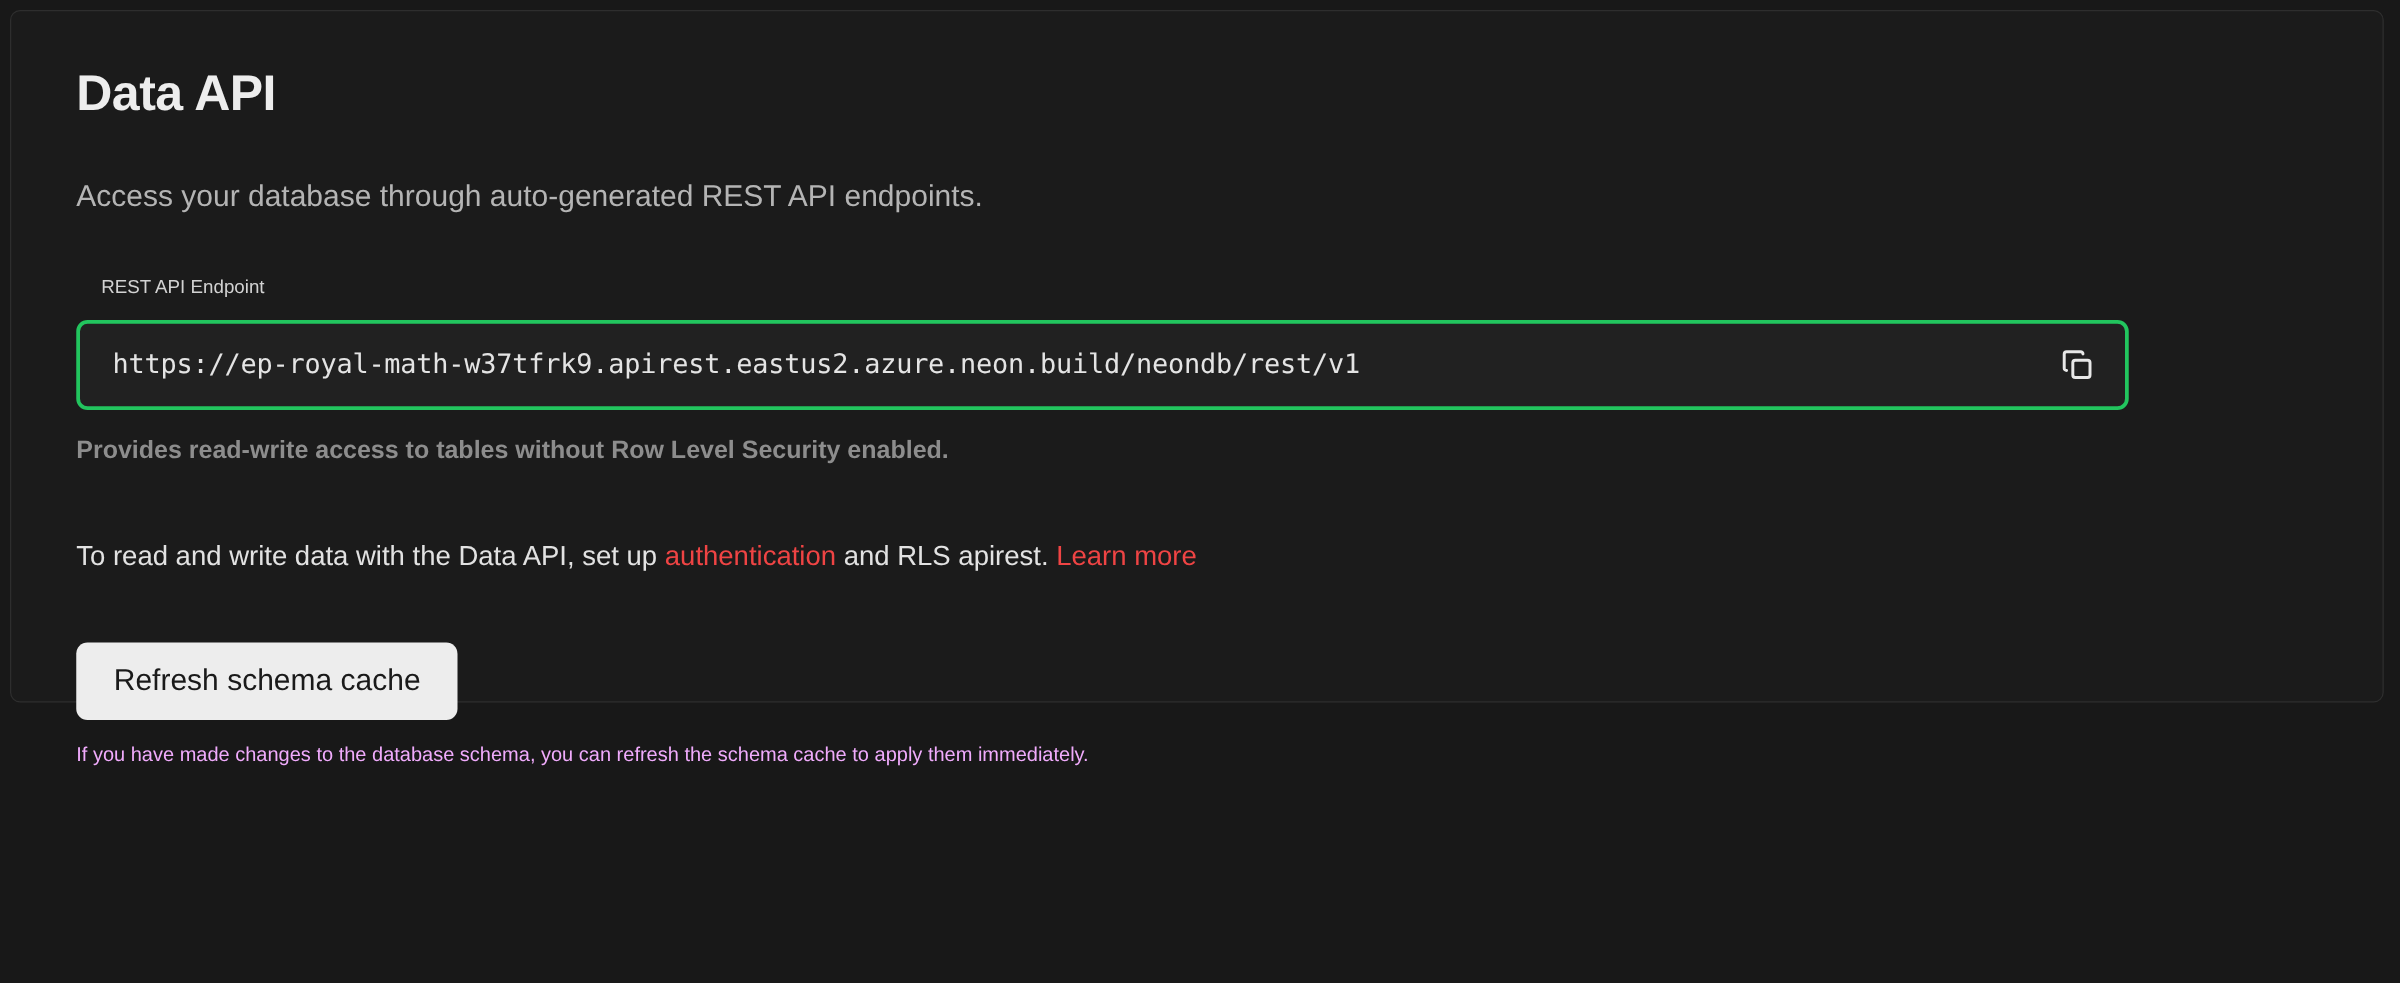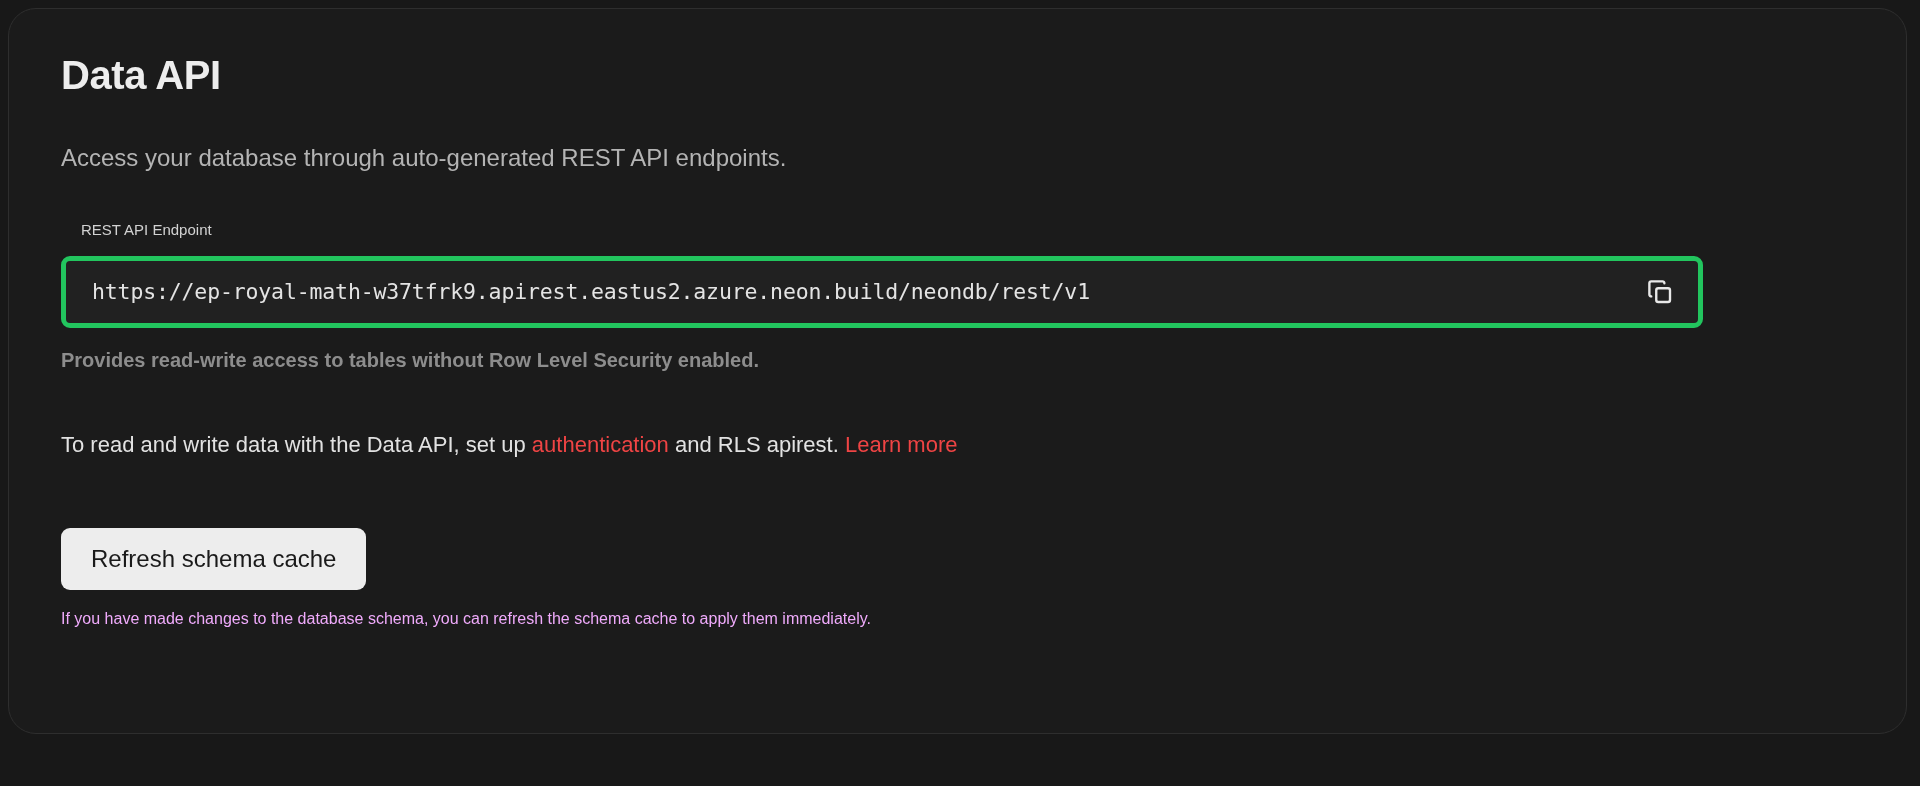--- a/index.html
+++ b/index.html
@@ -20,24 +20,24 @@
     background: #181818;
     overflow: hidden;
   }
 
   
   .card {
     position: absolute;
     left: 8px;
     top: 8px;
     width: 1899px;
-    height: 726px;
+    height: 554px;
     background: #1b1b1b;
     border: 1px solid #2e2e2e;
-    border-radius: 28px;
+    border-radius: 8px;
     padding: 44px 52px 0 52px;
   }
 
   .card-title {
     margin: 0;
     font-size: 40px;
     font-weight: bold;
     letter-spacing: -0.4px;
     color: #ededed;
     line-height: 1.1;
@@ -60,21 +60,21 @@
     line-height: 1.2;
     margin-left: 20px;
   }
 
   .endpoint-row {
     margin-top: 17px;
     position: relative;
     width: 1642px;
     height: 72px;
     background: #212121;
-    border: 5px solid #22c55e;
+    border: 3px solid #22c55e;
     border-radius: 9px;
     display: flex;
     align-items: center;
   }
 
   .endpoint-value {
     flex: 1 1 auto;
     padding-left: 26px;
     font-family: "DejaVu Sans Mono", "Liberation Mono", monospace;
     font-size: 21.5px;
@@ -115,21 +115,21 @@
     color: #e2e2e2;
     line-height: 1.4;
   }
   .info-line a {
     color: #ef4444;
     text-decoration: none;
     cursor: pointer;
   }
 
   .refresh-btn {
-    margin-top: 46px;
+    margin-top: 32px;
     display: inline-flex;
     align-items: center;
     justify-content: center;
     height: 62px;
     padding: 16px 30px;
     background: #ededed;
     color: #1a1a1a;
     border: 0;
     border-radius: 9px;
     font-family: "Liberation Sans", sans-serif;

